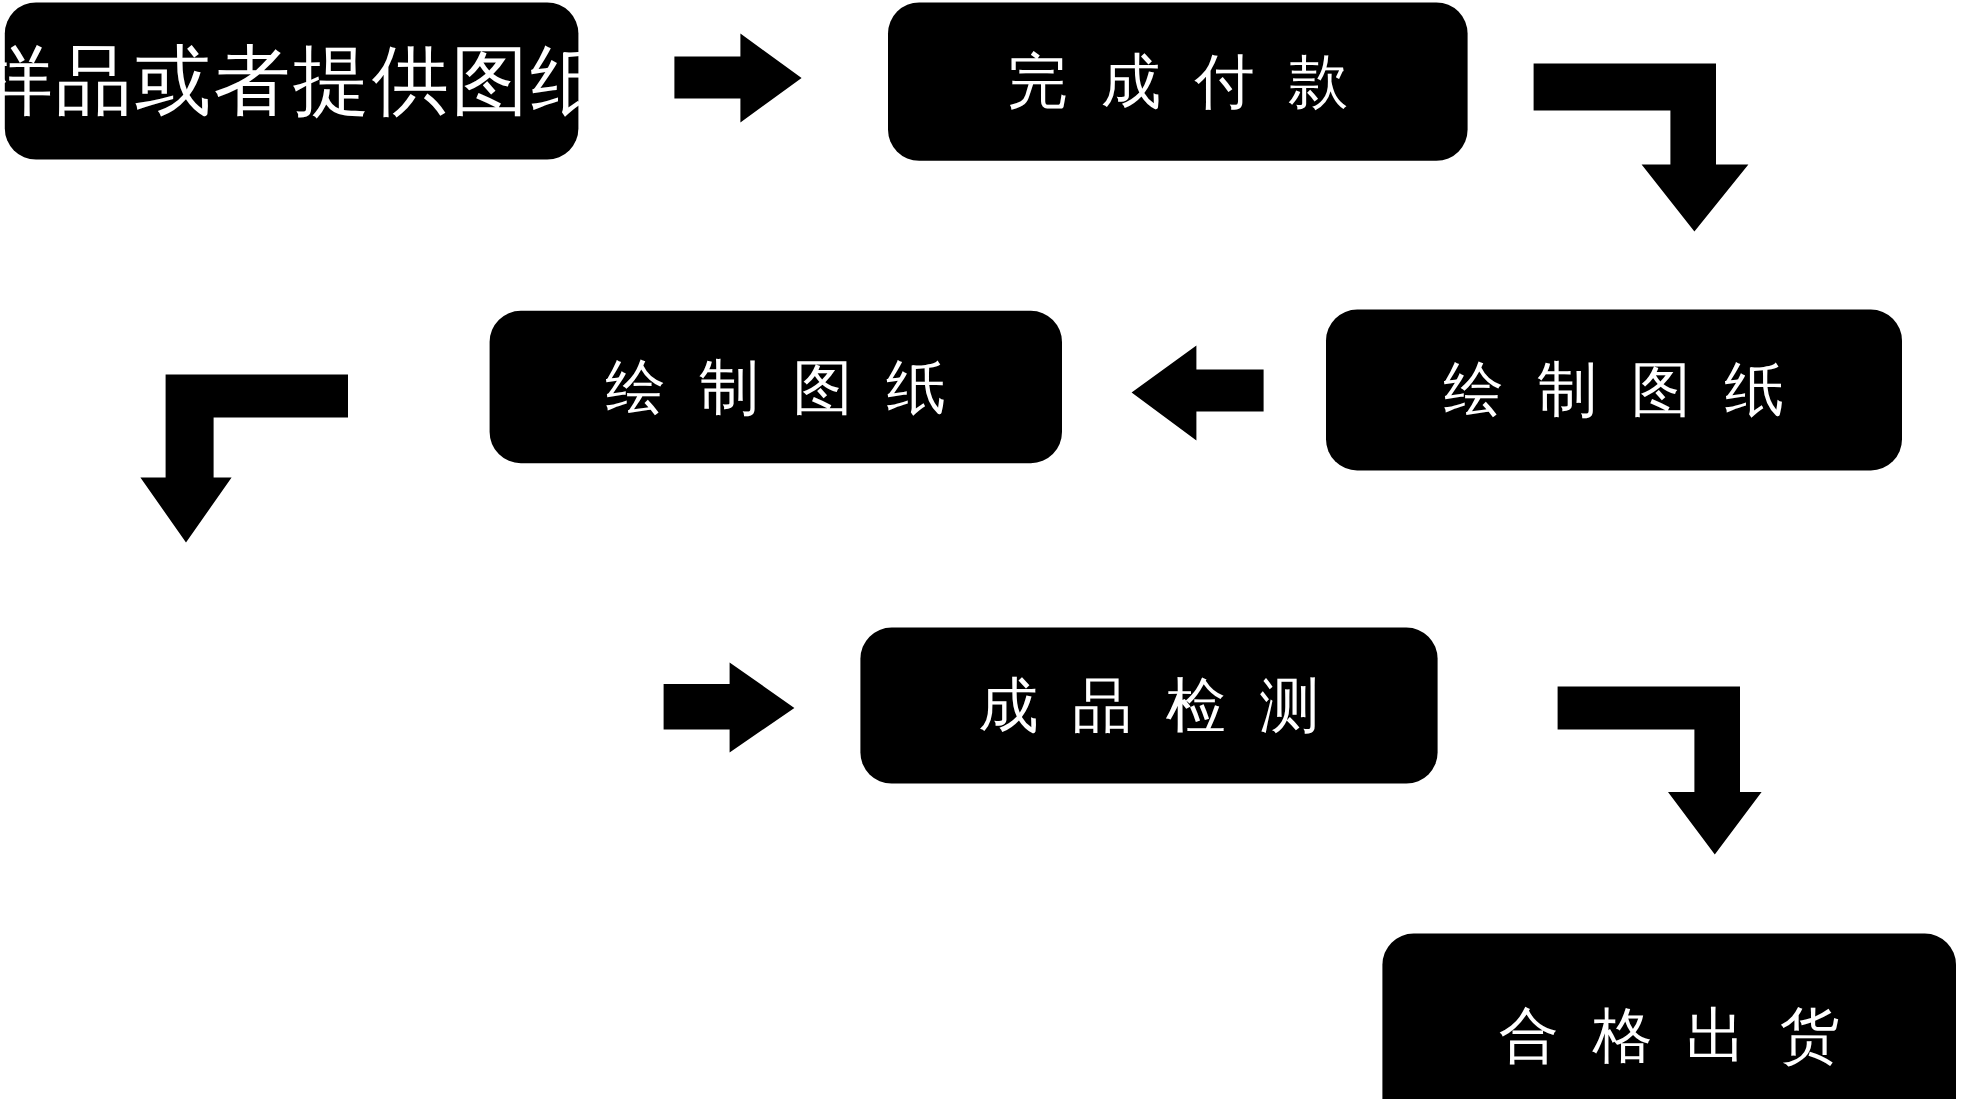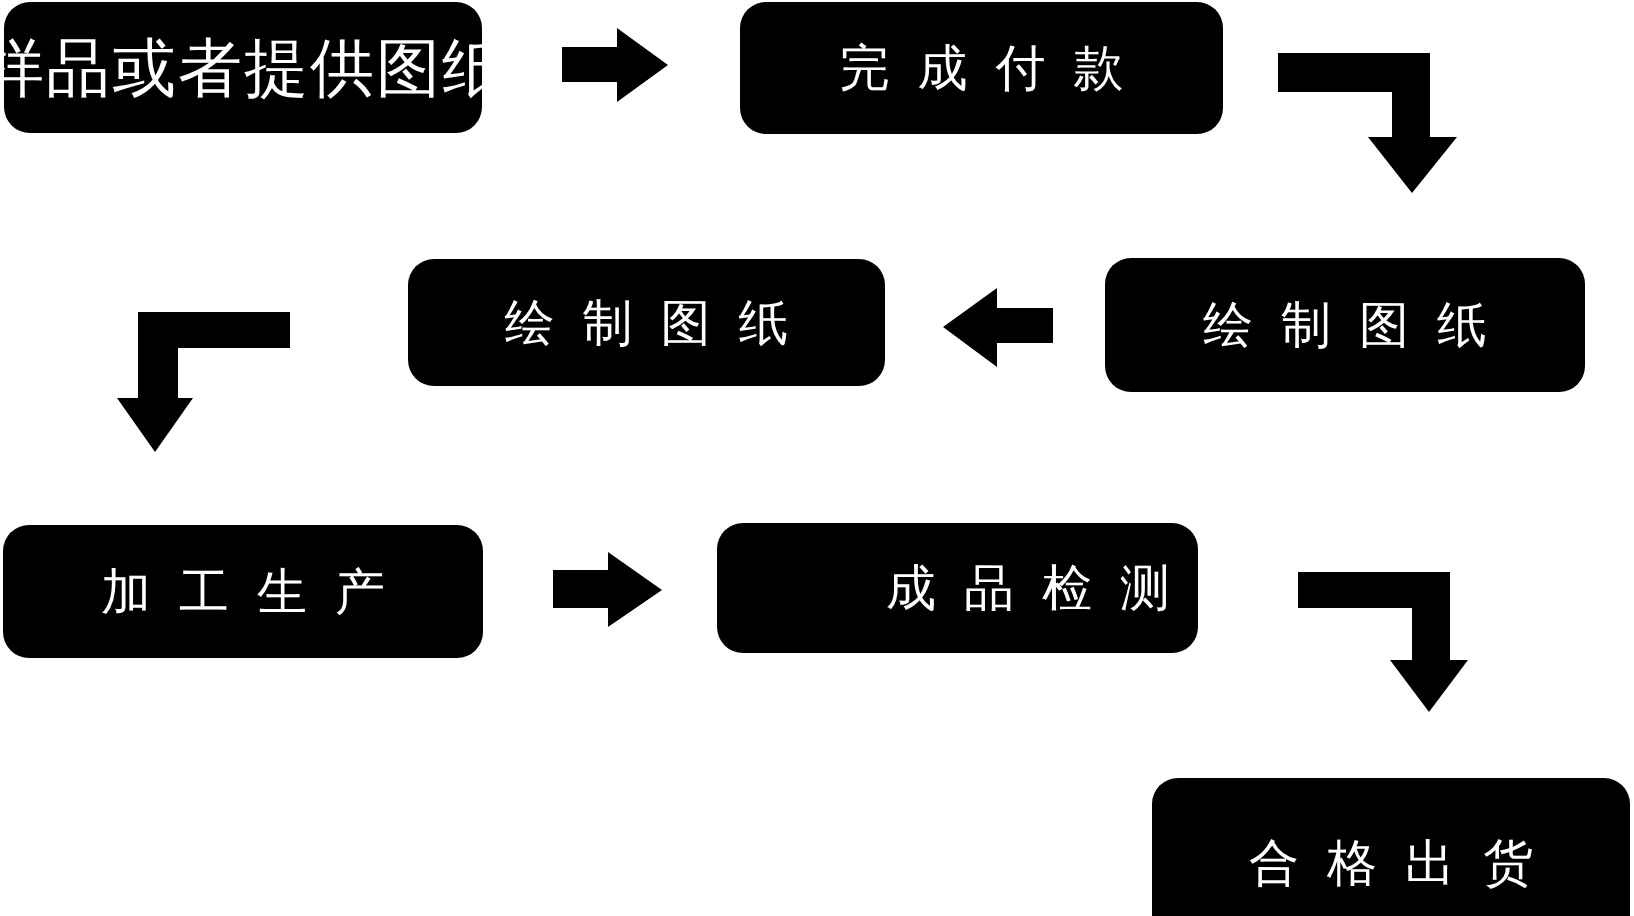--- a/index.html
+++ b/index.html
@@ -28,21 +28,21 @@
     color: #ffffff;
     white-space: nowrap;
     line-height: 1;
   }
   
   #node-sample      { left: 4px;    top: 2px;   width: 478px; height: 131px; }
   #node-payment     { left: 740px;  top: 2px;   width: 483px; height: 132px; }
   #node-draw        { left: 1105px; top: 258px; width: 480px; height: 134px; }
   #node-confirm     { left: 408px;  top: 259px; width: 477px; height: 127px; }
   #node-production  { left: 3px;    top: 525px; width: 480px; height: 133px; }
-  #node-inspection  { left: 717px;  top: 523px; width: 481px; height: 130px; justify-content: flex-end; }
+  #node-inspection  { left: 717px;  top: 523px; width: 481px; height: 130px; }
   #node-shipment    { left: 1152px; top: 778px; width: 478px; height: 169px; }
 
   #node-sample .label {
     font-size: 64px;
     letter-spacing: 2px;
     padding-left: 2px;
   }
   .node.four-char .label {
     font-size: 50px;
     letter-spacing: 28px;
@@ -89,23 +89,20 @@
   </div>
 
   <div class="node four-char" id="node-draw">
     <span class="label">绘制图纸</span>
   </div>
 
   <div class="node four-char" id="node-confirm">
     <span class="label">绘制图纸</span>
   </div>
 
-  <div class="node four-char" id="node-production">
-    <span class="label">加工生产</span>
-  </div>
 
   <div class="node four-char" id="node-inspection">
     <span class="label">成品检测</span>
   </div>
 
   <div class="node four-char" id="node-shipment">
     <span class="label">合格出货</span>
   </div>
 
 </div>

